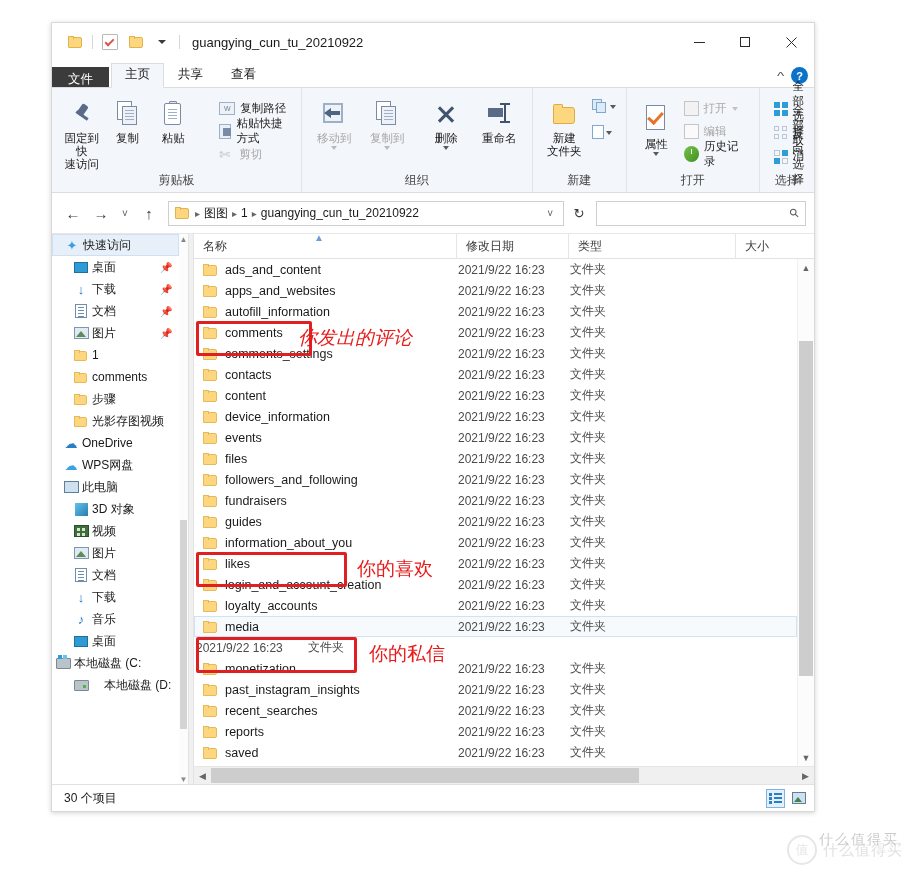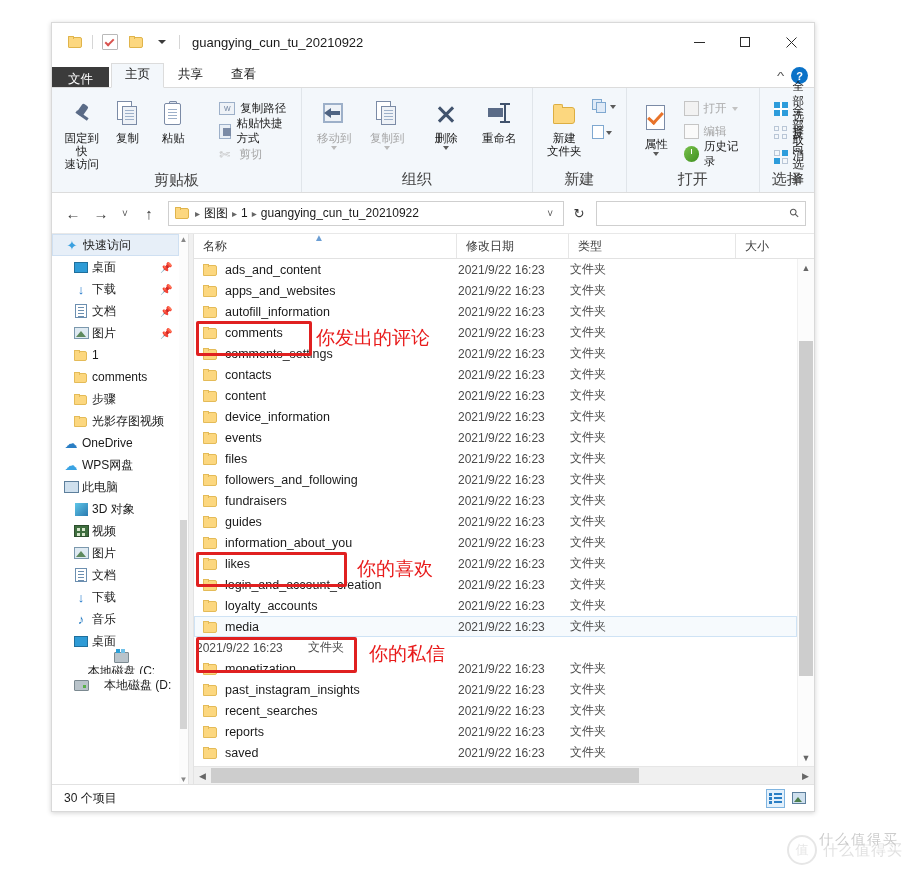--- a/index.html
+++ b/index.html
@@ -44,21 +44,21 @@
   .tab.active{background:#f3f7fb;border:1px solid #dcdcdc;border-bottom:1px solid #f3f7fb;margin-bottom:-1px;padding:3px 13px 5px;}
   .tabrow-right{position:absolute;right:6px;bottom:3px;display:flex;align-items:center;gap:8px;}
   .chev-up{color:#555;font-size:11px;transform:scaleX(1.4);}
   .help-ic{width:17px;height:17px;border-radius:50%;background:#0a72c8;color:#fff;font-size:11px;font-weight:bold;display:flex;align-items:center;justify-content:center;}
 
   
   .ribbon{height:104px;background:#f3f7fb;border-bottom:1px solid #dcdcdc;display:flex;flex:none;position:relative;}
   .rgroup{display:flex;flex-direction:column;justify-content:space-between;position:relative;padding:3px 0 0;}
   .rgroup + .rgroup{border-left:1px solid #e0e5ea;}
   .rgroup-body{display:flex;align-items:flex-start;padding:2px 7px 0;flex:1;}
-  .rgroup-title{text-align:center;font-size:15px;color:#444;padding-bottom:3px;}
+  .rgroup-title{text-align:center;font-size:12px;color:#444;padding-bottom:3px;}
   .big-btn{width:56px;display:flex;flex-direction:column;align-items:center;padding-top:4px;cursor:default;}
   .big-btn .gl{height:34px;display:flex;align-items:center;justify-content:center;}
   .big-btn .lb{font-size:11.5px;color:#1a1a1a;text-align:center;line-height:13px;margin-top:1px;}
   .big-btn.dim .lb{color:#a6a6a6;}
   .small-col{display:flex;flex-direction:column;justify-content:flex-start;padding-top:5px;gap:3px;}
   .small-btn{display:flex;align-items:center;gap:5px;font-size:11.5px;color:#1a1a1a;height:20px;padding:0 3px;cursor:default;}
   .small-btn.dim{color:#a6a6a6;}
 
   
   .g-pin{width:22px;height:24px;position:relative;}
@@ -598,21 +598,21 @@
               <span class="i-music">♪</span>
             </span>
             <span class="np-lbl">音乐</span>
           </div>
           <div class="np-item" style="padding-left: 18px;">
             <span class="np-ic">
               <span class="i-desktop"></span>
             </span>
             <span class="np-lbl">桌面</span>
           </div>
-          <div class="np-item" style="padding-left: 18px; flex-direction: column;">
+          <div class="np-item" style="">
             <span class="np-ic">
               <span class="i-diskc"></span>
             </span>
             <span class="np-lbl">本地磁盘 (C:</span>
           </div>
           <div class="np-item" style="padding-left: 18px; gap: 12px;">
             <span class="np-ic">
               <span class="i-disk"></span>
             </span>
             <span class="np-lbl">本地磁盘 (D:</span>
@@ -894,21 +894,21 @@
           </span>
       </div>
       <div class="vt">
         <span class="vt-thumb"></span>
       </div>
     </div>
   </div>
 </div>
 
 <div class="anno-box" style="left:196px;top:321px;width:110px;height:29px;"></div>
-<div class="anno-text" style="left:316px;top:325px;">你发出的评论</div>
+<div class="anno-text" style="left:298px;top:325px;font-style:italic;">你发出的评论</div>
 
 <div class="anno-box" style="left:196px;top:552px;width:145px;height:29px;"></div>
 <div class="anno-text" style="left:357px;top:556px;">你的喜欢</div>
 
 <div class="anno-box" style="left:196px;top:637px;width:155px;height:30px;"></div>
 <div class="anno-text" style="left:369px;top:641px;">你的私信</div>
 
 <div class="wm-cn">什么值得买</div>
 <div class="watermark">
   <span class="wm-logo">值</span>

